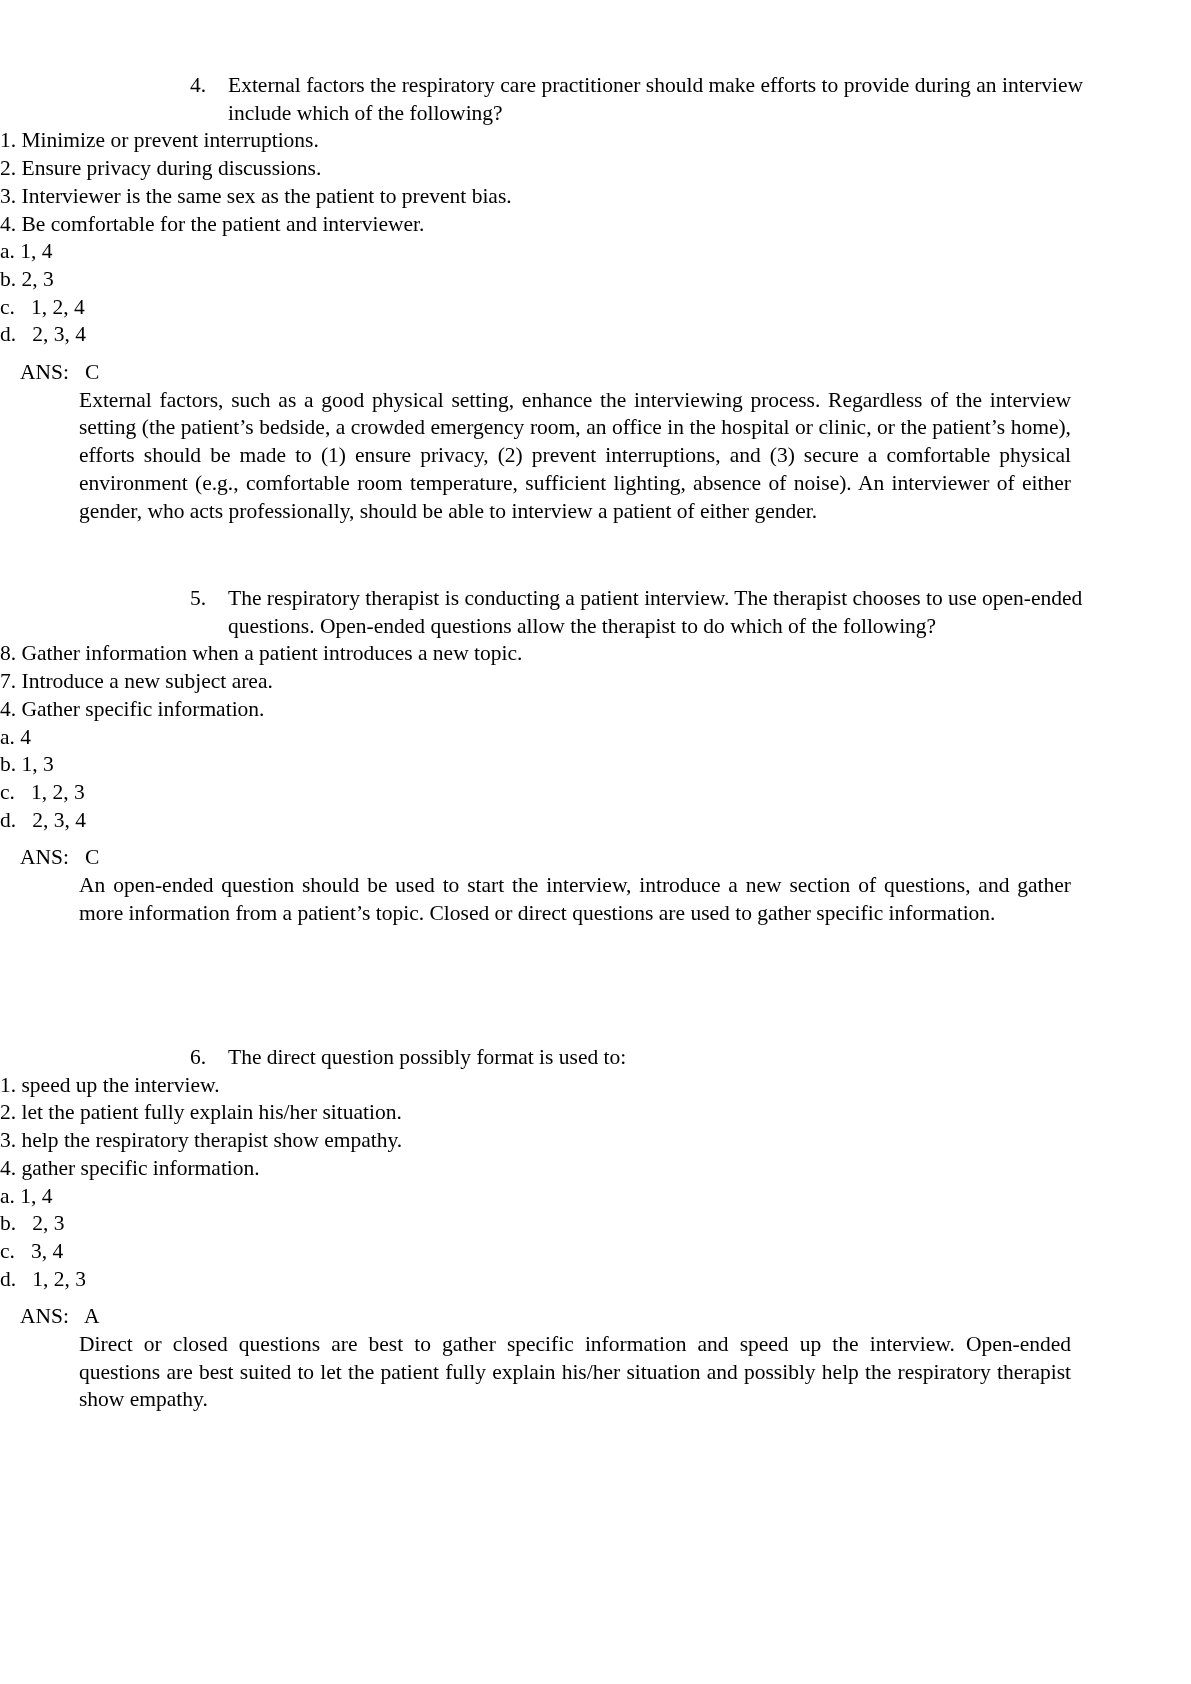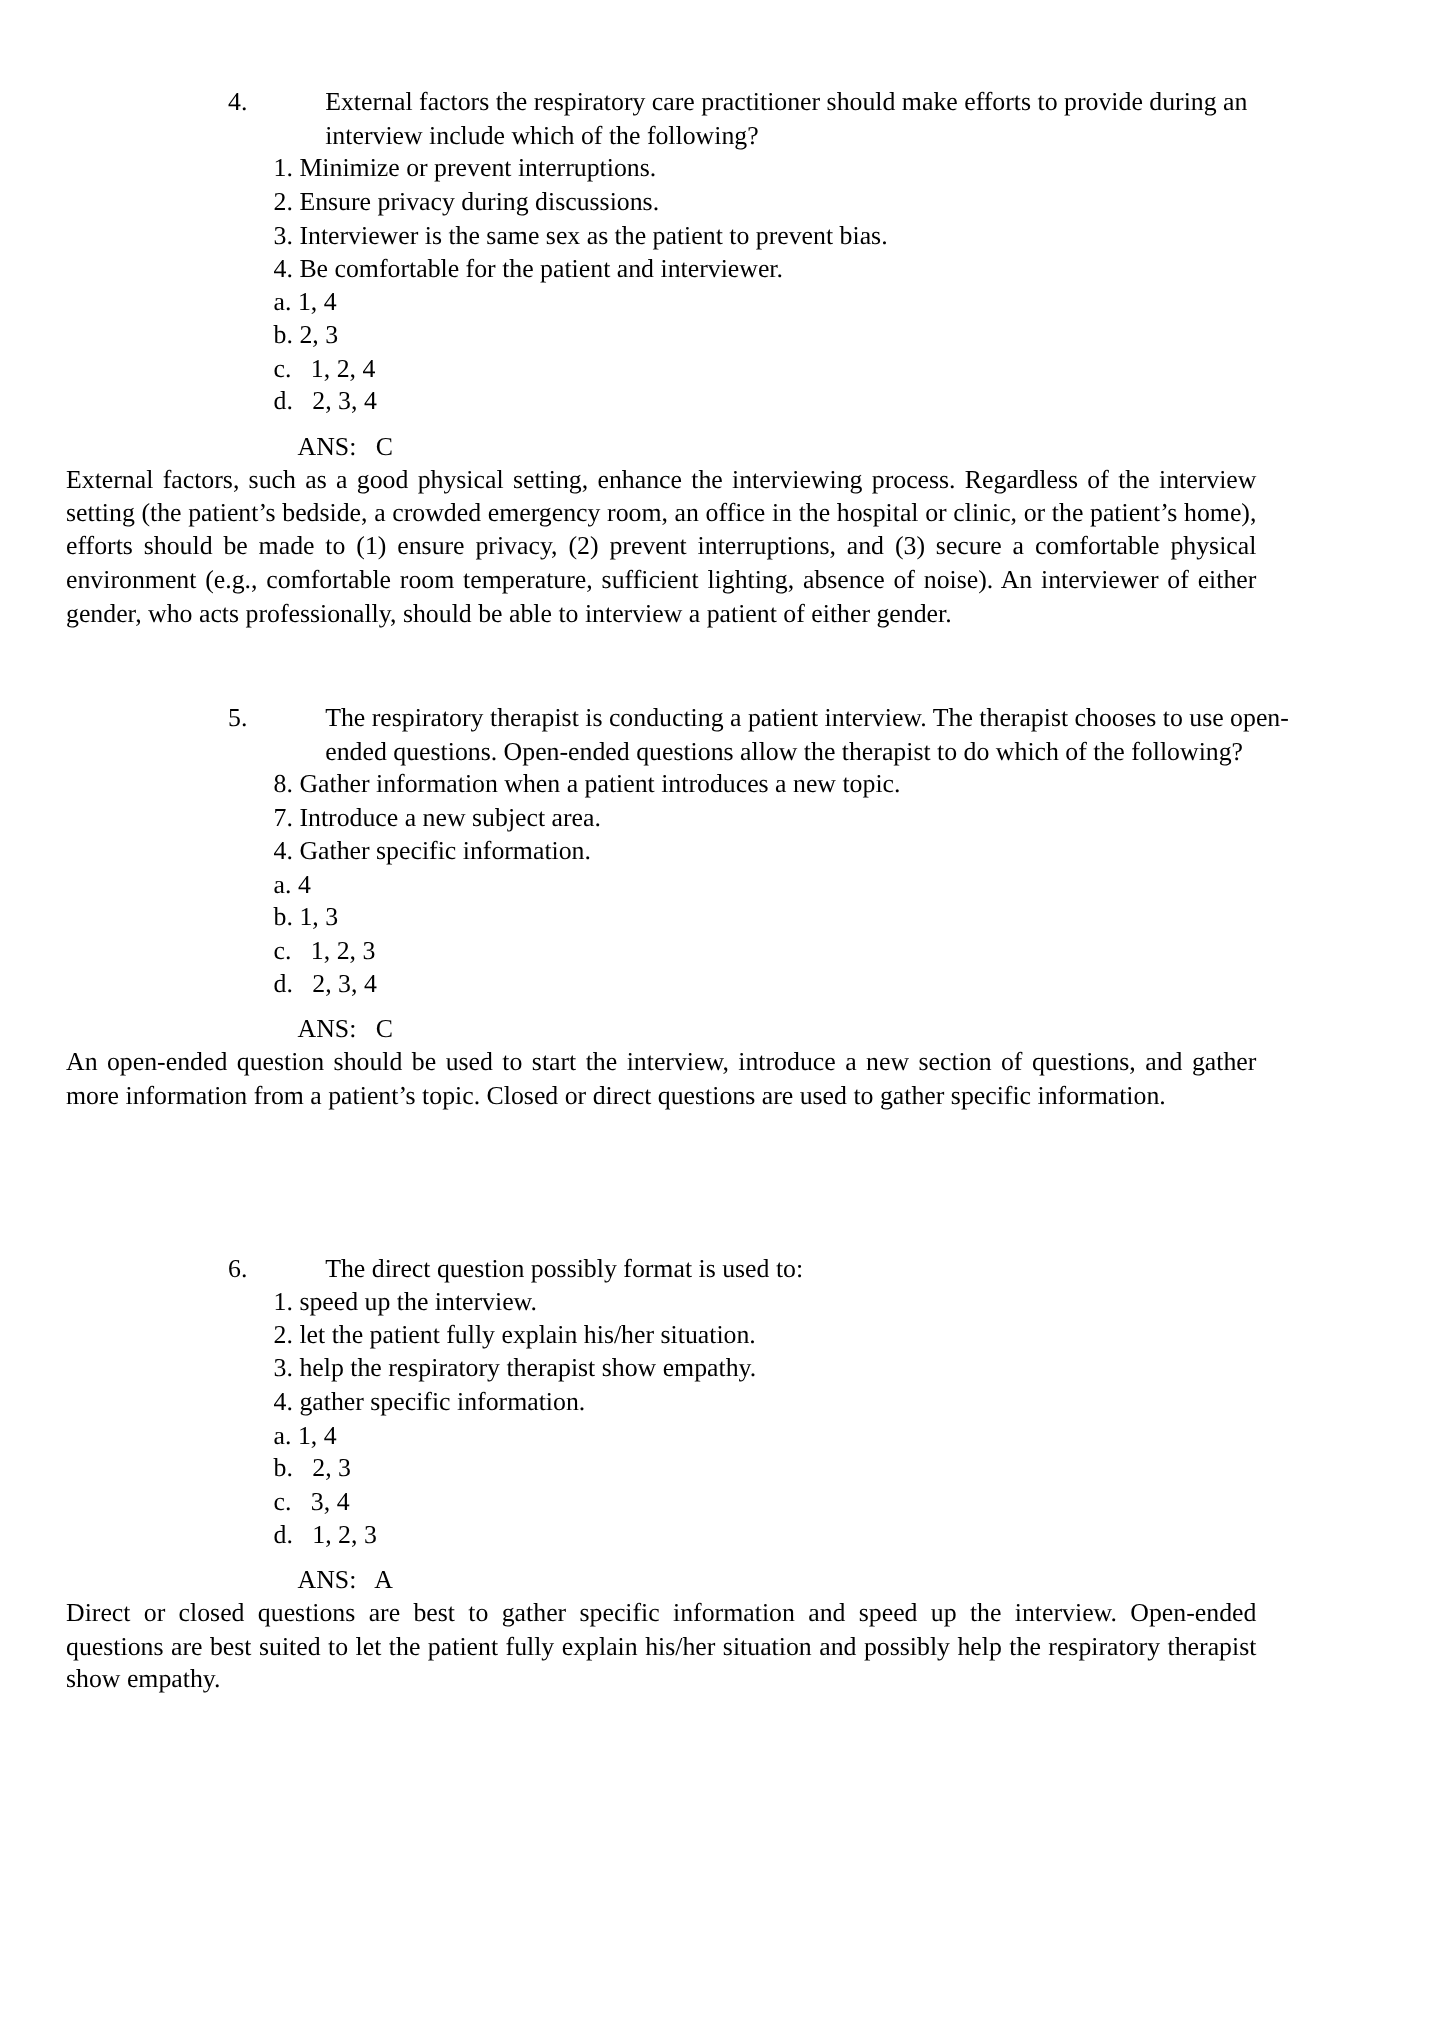--- a/index.html
+++ b/index.html
@@ -7,24 +7,24 @@
     width: 1191px; height: 1684px; position: relative; overflow: hidden;
     font-family: "Liberation Serif", "DejaVu Serif", serif;
     color: #000000;
     font-size: 21.5px;
     line-height: 27.7px;
   }
   .page { position: absolute; left: 0; top: 0; width: 1191px; height: 1684px; }
   .question { position: absolute; left: 0; width: 1191px; }
   .q-head { position: relative; padding-left: 228px; width: 895px; }
   .q-num { position: absolute; left: 190px; top: 0; }
-  .q-stem { display: block; margin-left: 43px; }
-  .opt, .choice, .ans { padding-left: 228px; white-space: pre; }
+  .q-stem { display: block; }
+  .opt, .choice, .ans { white-space: pre; }
   .ans { margin-top: 10px; margin-left: 20px; }
-  .expl { padding-left: 55px; width: 992px; text-align: justify; text-align-last: left; }
+  .expl { padding-left: 79px; width: 992px; text-align: justify; text-align-last: left; }
 </style>
 </head>
 <body>
 
 <div class="page">
 
   <div class="question" style="top:72px;">
     <div class="q-head">
       <span class="q-num">4.</span>
       <span class="q-stem">External factors the respiratory care practitioner should make efforts to provide during an interview include which of the following?</span>

